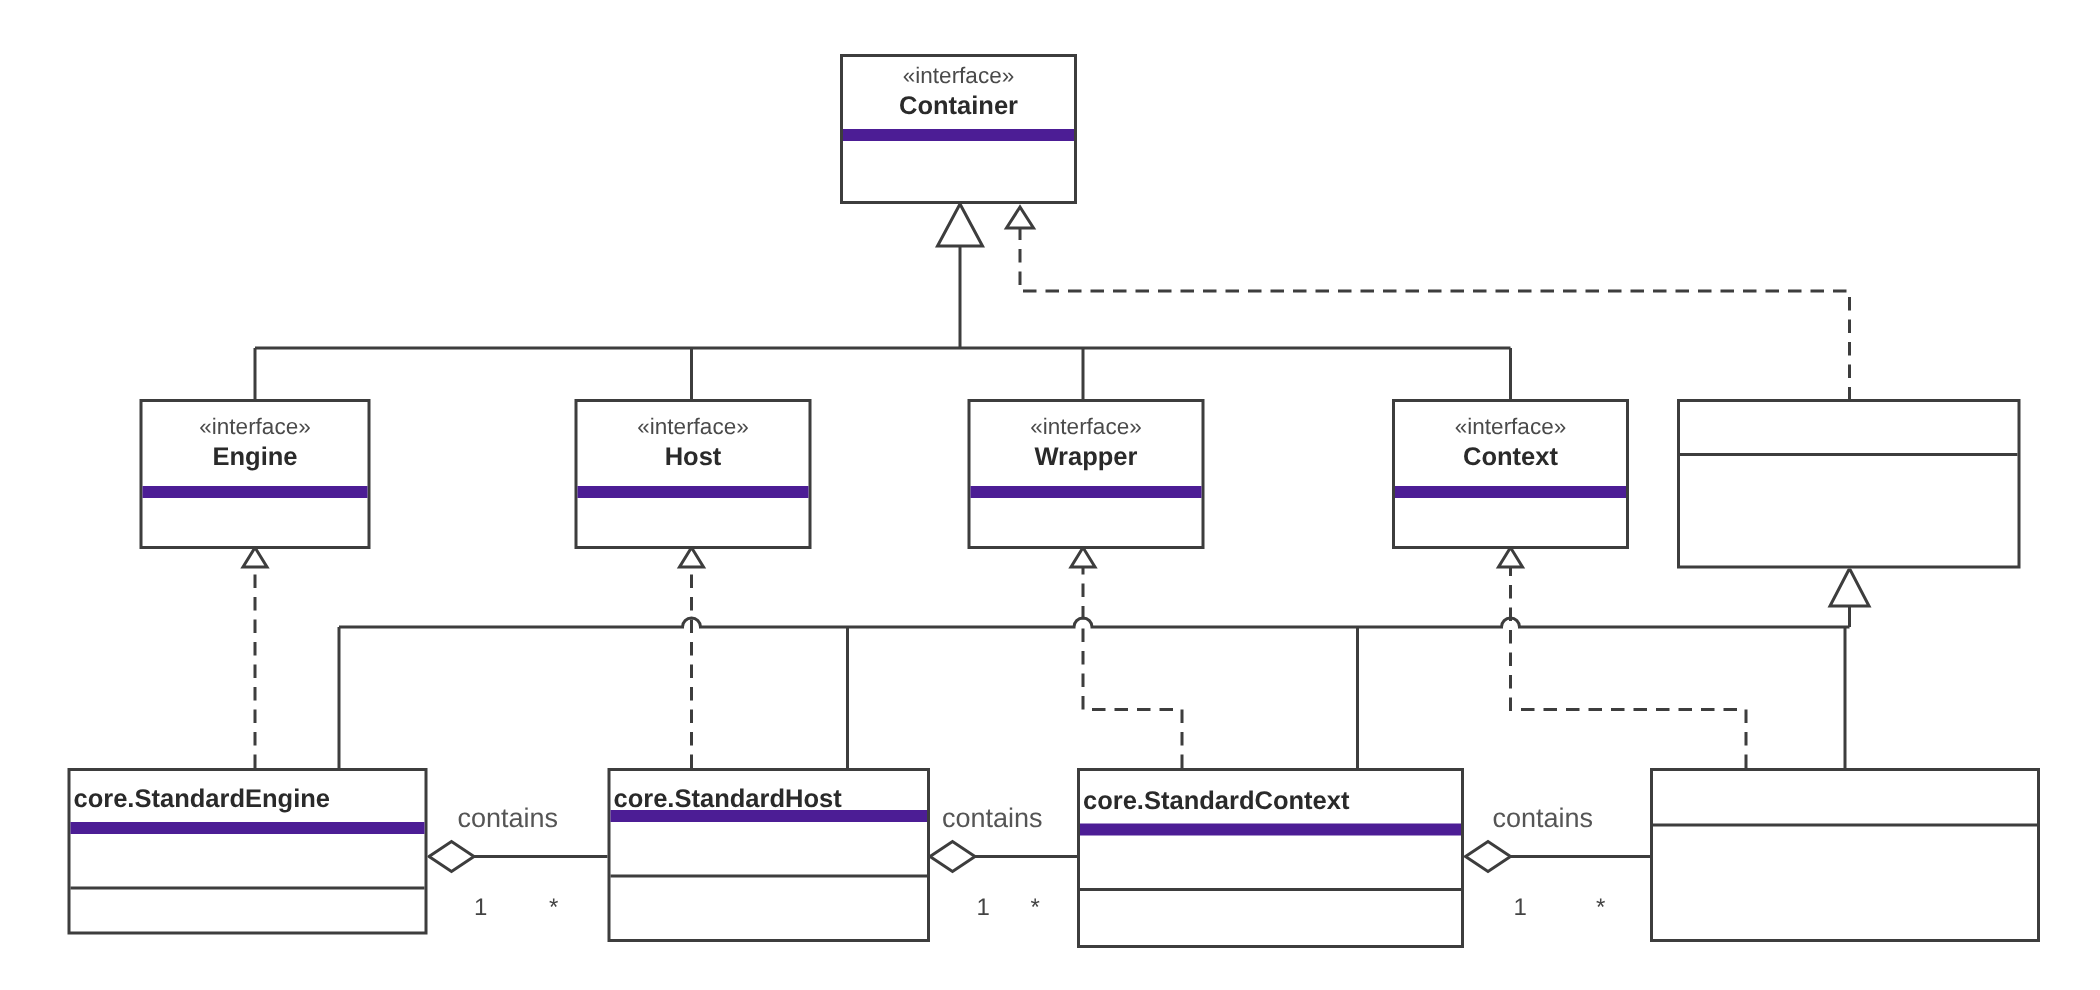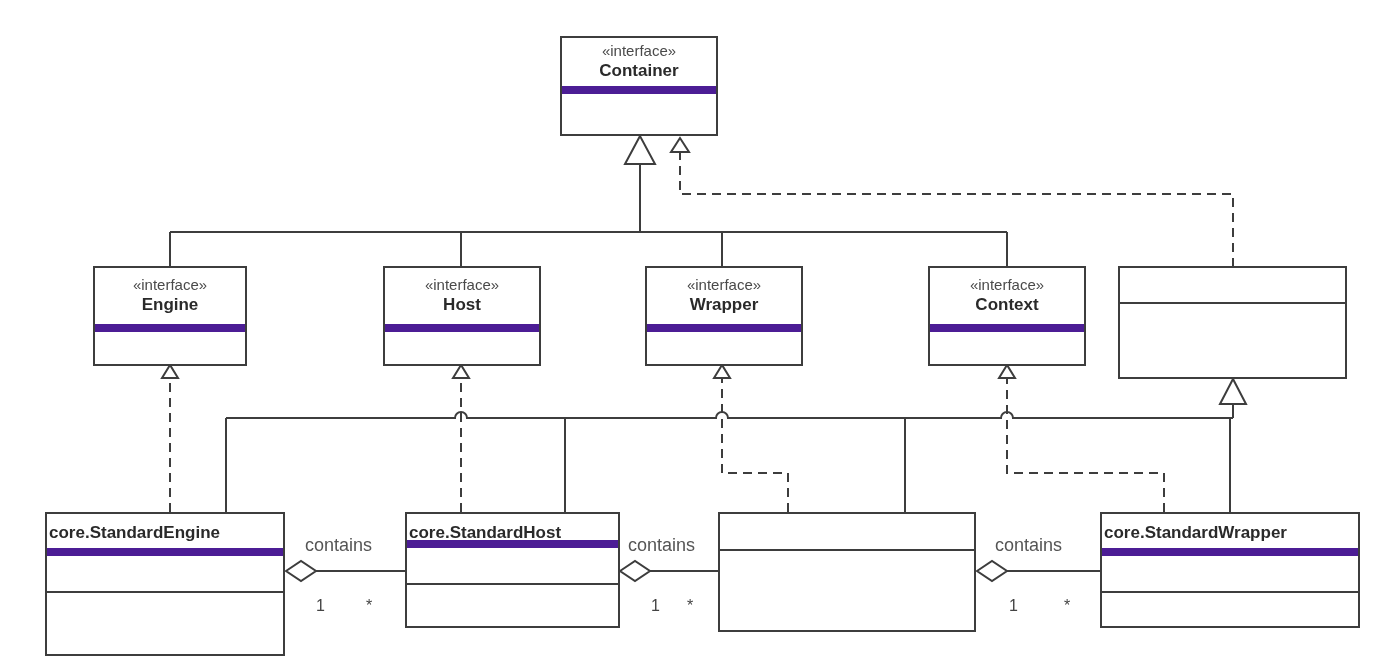--- a/index.html
+++ b/index.html
@@ -96,45 +96,45 @@
     <div class="cname">Context</div>
   </div>
   <div class="cls-comp"></div>
 </div>
 
 <div class="cls-box" style="left:1118px;top:266px;width:229px;height:113px;">
   <div class="cls-comp sep" style="height:36px;"></div>
   <div class="cls-comp"></div>
 </div>
 
-<div class="cls-box" style="left:45px;top:512px;width:240px;height:144px;">
+<div class="cls-box" style="left:45px;top:512px;width:240px;height:111px;">
   <div class="cls-head" style="height:42px;padding-top:8px;">
     <div class="cname left">core.StandardEngine</div>
   </div>
   <div class="cls-comp sep" style="height:37px;"></div>
   <div class="cls-comp"></div>
 </div>
 
 <div class="cls-box" style="left:405px;top:512px;width:215px;height:116px;">
   <div class="cls-head" style="height:34px;padding-top:8px;">
     <div class="cname left">core.StandardHost</div>
   </div>
   <div class="cls-comp sep" style="height:37px;"></div>
   <div class="cls-comp"></div>
 </div>
 
 <div class="cls-box" style="left:718px;top:512px;width:258px;height:120px;">
+  <div class="cls-head" style="height:43px;padding-top:9px;">
+    <div class="cname left">core.StandardContext</div>
+  </div>
   <div class="cls-comp sep" style="height:37px;"></div>
   <div class="cls-comp"></div>
 </div>
 
 <div class="cls-box" style="left:1100px;top:512px;width:260px;height:116px;">
-  <div class="cls-head" style="height:42px;padding-top:8px;">
-    <div class="cname left">core.StandardWrapper</div>
-  </div>
   <div class="cls-comp sep" style="height:37px;"></div>
   <div class="cls-comp"></div>
 </div>
 
 <div class="lbl" style="left:305px;top:535px;">contains</div>
 <div class="mult" style="left:316px;top:597px;">1</div>
 <div class="mult" style="left:366px;top:597px;">*</div>
 
 <div class="lbl" style="left:628px;top:535px;">contains</div>
 <div class="mult" style="left:651px;top:597px;">1</div>

